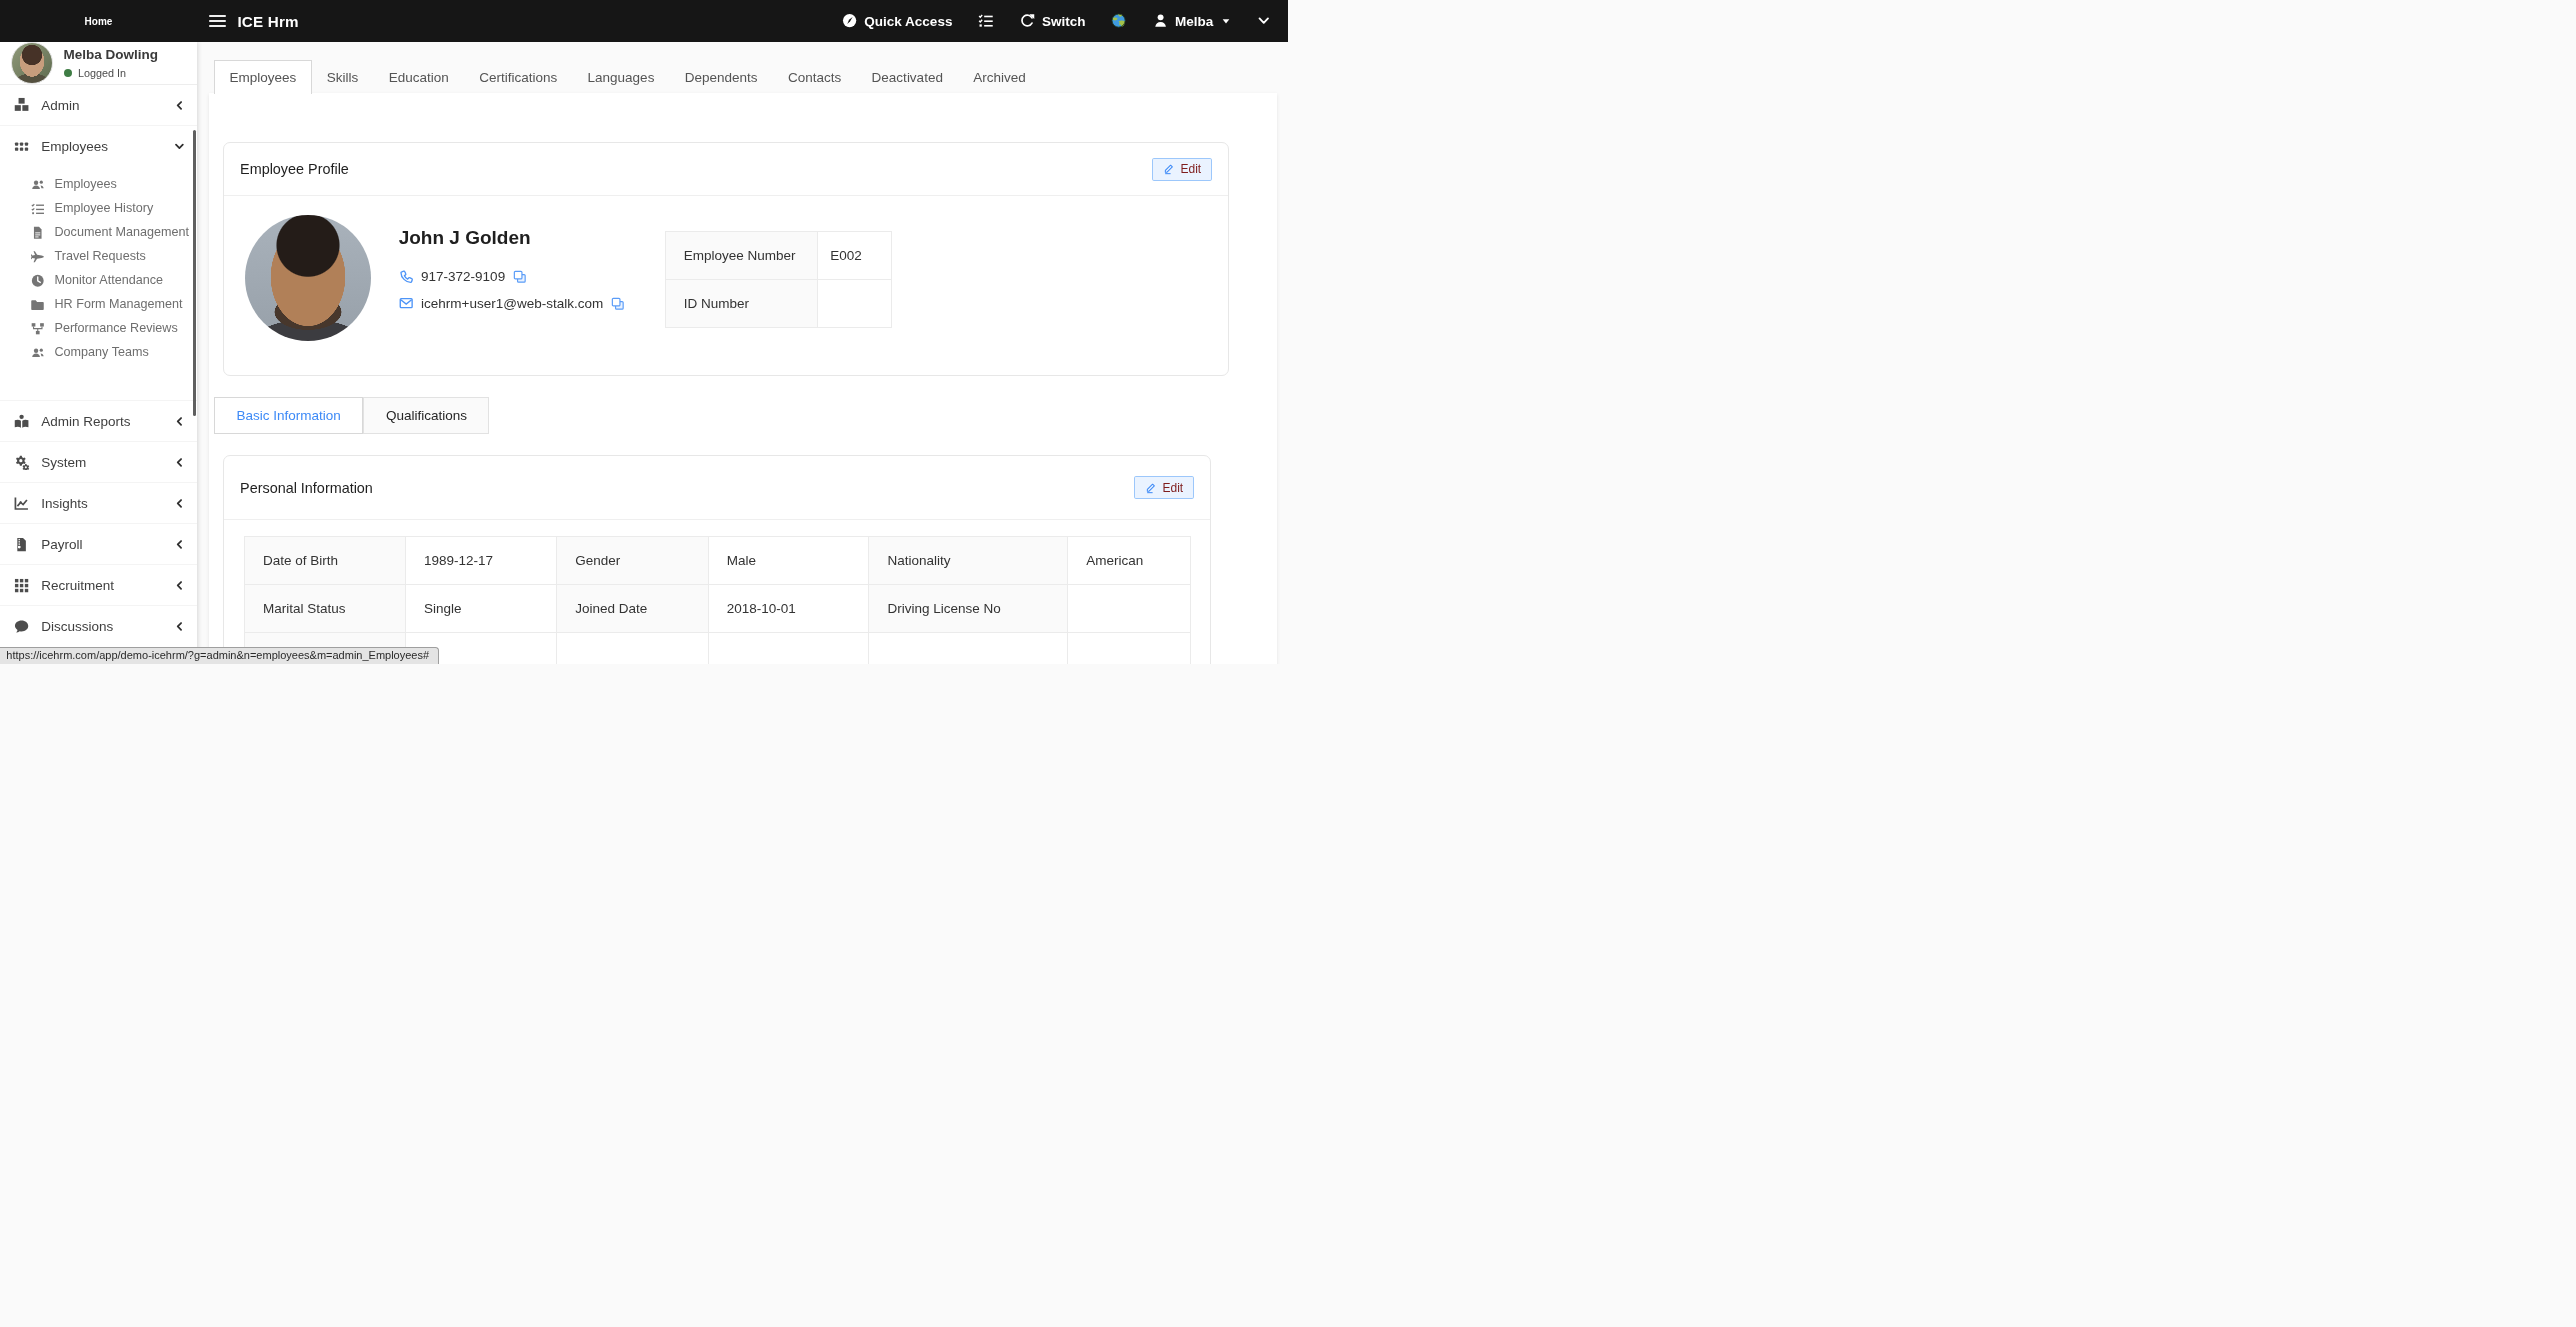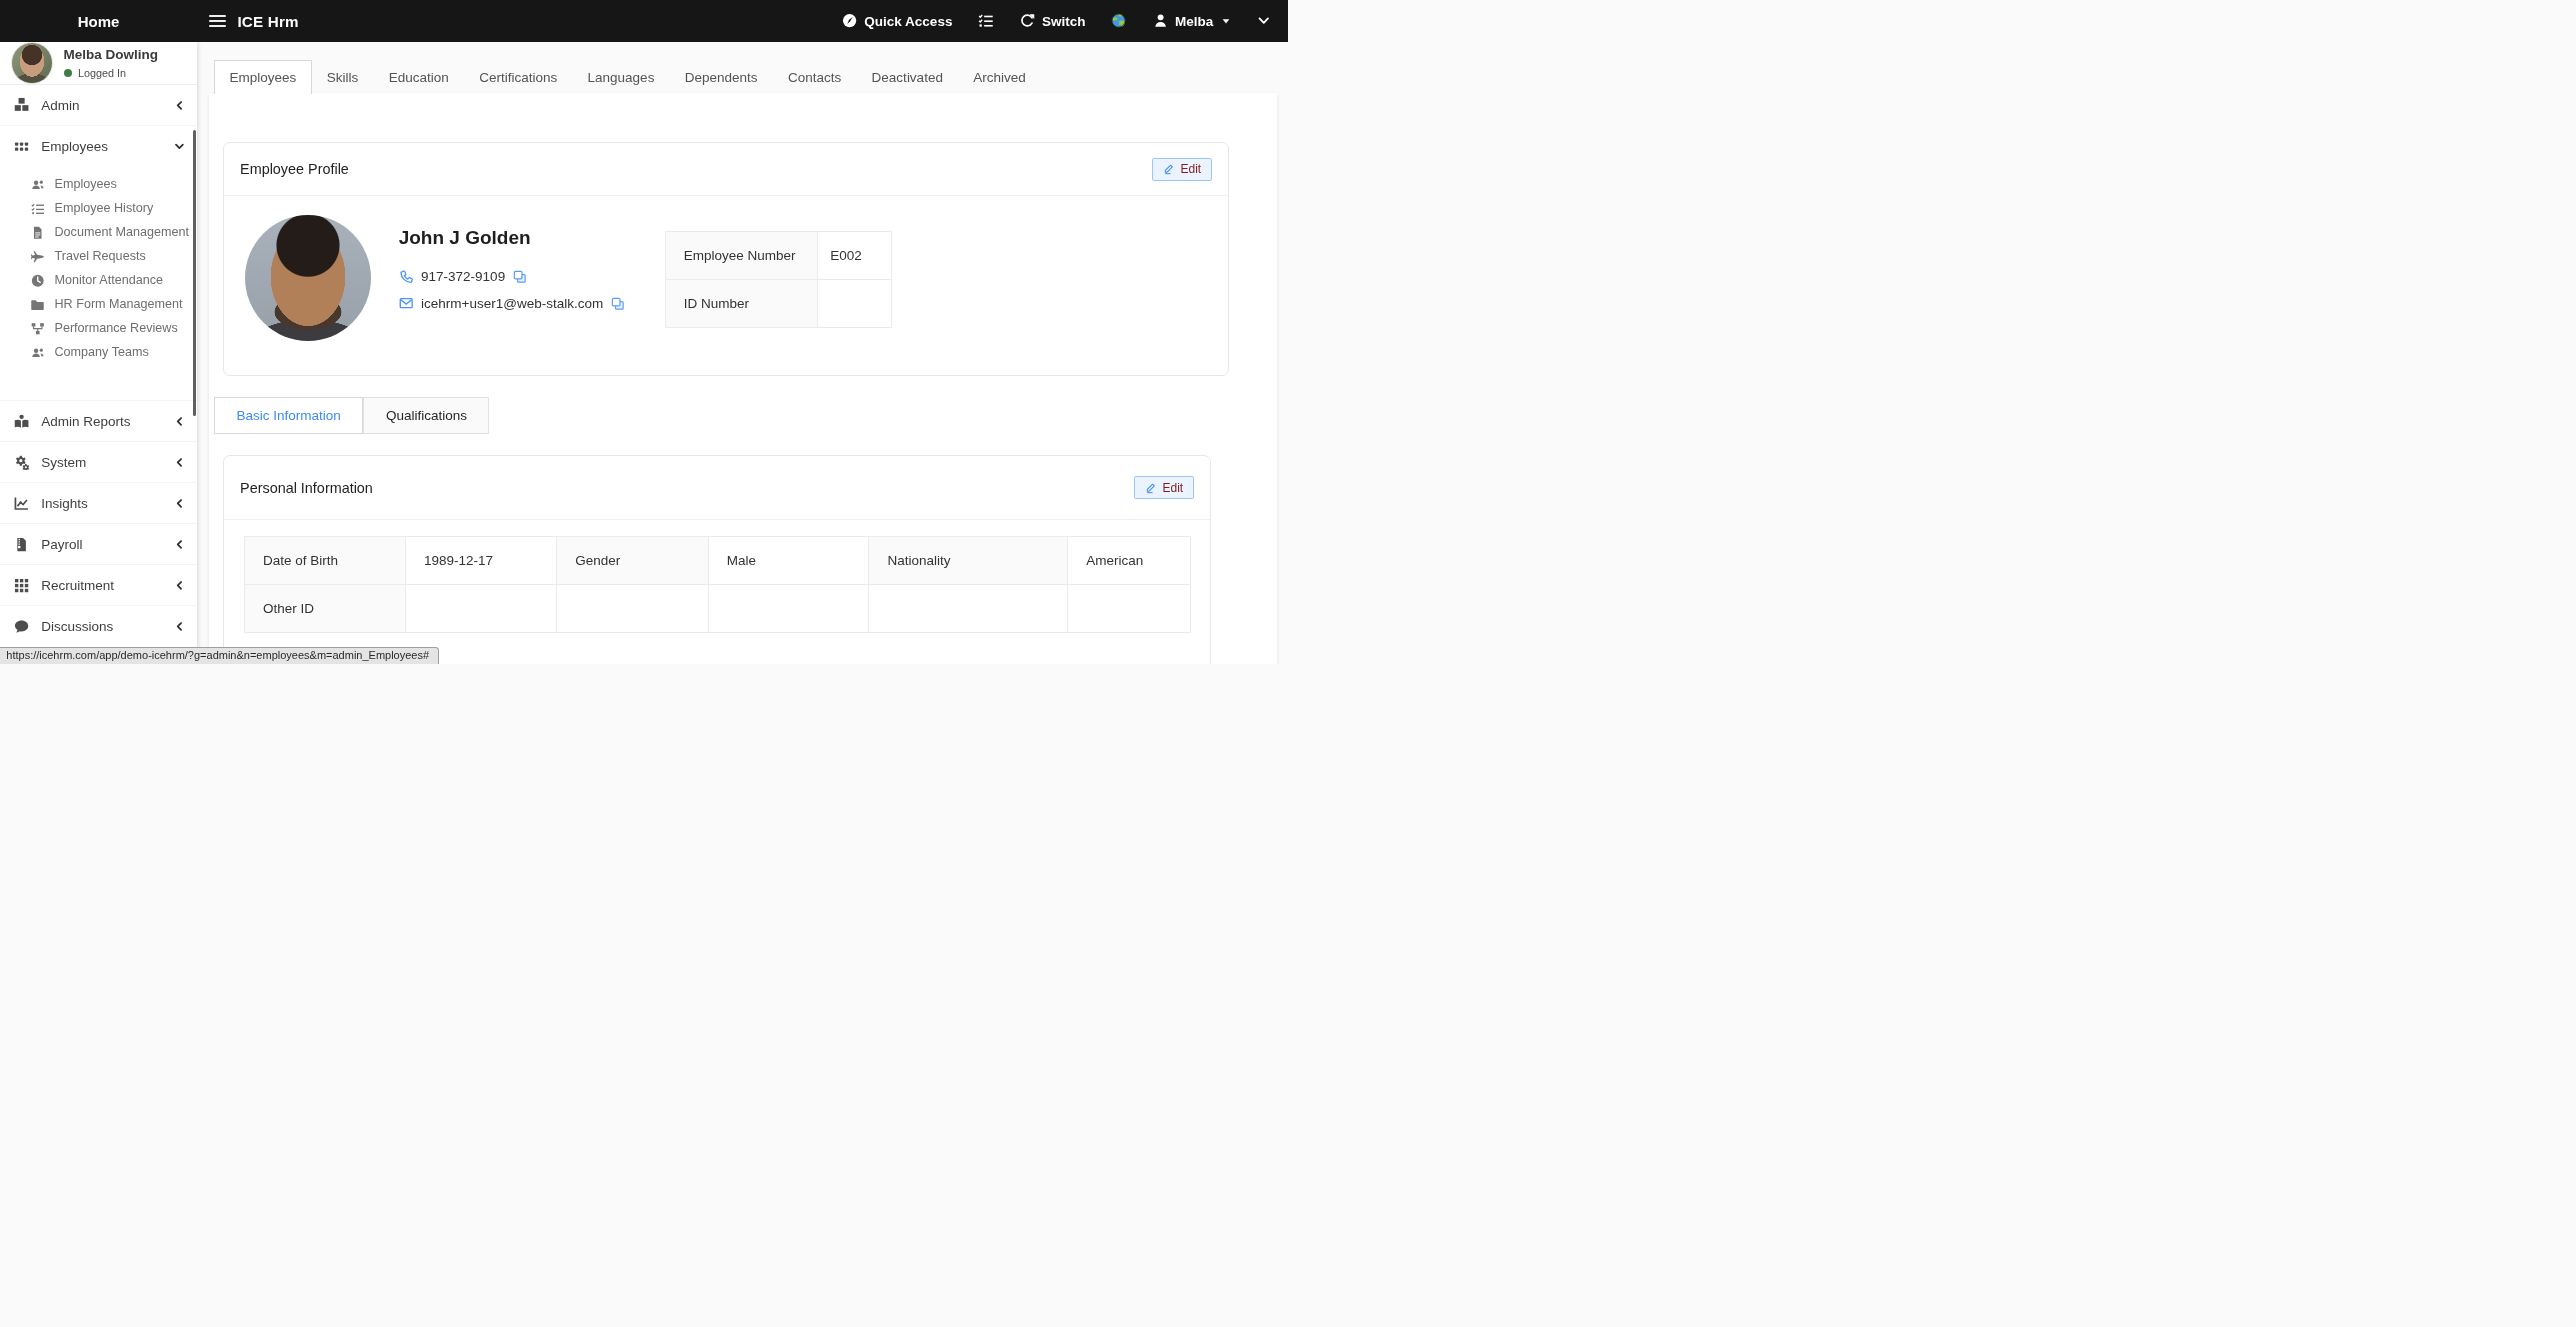--- a/index.html
+++ b/index.html
@@ -5,21 +5,21 @@
   * { margin:0; padding:0; box-sizing:border-box; }
   html,body { width:1288px; height:664px; overflow:hidden; }
   body {
     font-family:"Liberation Sans","DejaVu Sans",sans-serif;
     background:#fafafa; color:#333; position:relative;
   }
   [data-interactable="true"] { cursor:pointer; }
 
   
   .topbar { height:42px; background:#161616; color:#fff; display:flex; align-items:center; position:relative; z-index:6; }
-  .tb-home { width:197px; text-align:center; font-size:15px; font-weight:700; }
+  .tb-home { width:197px; text-align:center; font-size:10px; font-weight:700; }
   .burger { margin-left:11.7px; display:flex; flex-direction:column; gap:2.7px; }
   .burger i { display:block; width:17px; height:2.3px; background:#efefef; border-radius:0.9px; }
   .app-title { margin-left:11.7px; font-size:15.2px; font-weight:700; letter-spacing:0.2px; }
   .tb-right { margin-left:auto; display:flex; align-items:center; gap:26px; padding-right:18px; font-size:13.5px; font-weight:700; }
   .tb-item { display:flex; align-items:center; gap:7.2px; }
   .tb-ic { width:15.2px; height:15.2px; display:block; }
   .tb-chev { width:13.5px; height:13.5px; display:block; }
 
   
   .shell { display:flex; height:622px; }
@@ -443,20 +443,28 @@
           <tbody>
             <tr>
               <td class="lbl" data-interactable="false">Date of Birth</td>
               <td data-interactable="false">1989-12-17</td>
               <td class="lbl" data-interactable="false">Gender</td>
               <td data-interactable="false">Male</td>
               <td class="lbl" data-interactable="false">Nationality</td>
               <td data-interactable="false">American</td>
             </tr>
             <tr>
+              <td class="lbl" data-interactable="false">Marital Status</td>
+              <td data-interactable="false">Single</td>
+              <td class="lbl" data-interactable="false">Joined Date</td>
+              <td data-interactable="false">2018-10-01</td>
+              <td class="lbl" data-interactable="false">Driving License No</td>
+              <td data-interactable="false"></td>
+            </tr>
+            <tr>
               <td class="lbl" data-interactable="false">Other ID</td>
               <td data-interactable="false"></td>
               <td></td>
                 <td></td>
                 <td></td>
                 <td></td>
             </tr>
           </tbody>
         </table>
       </section>

